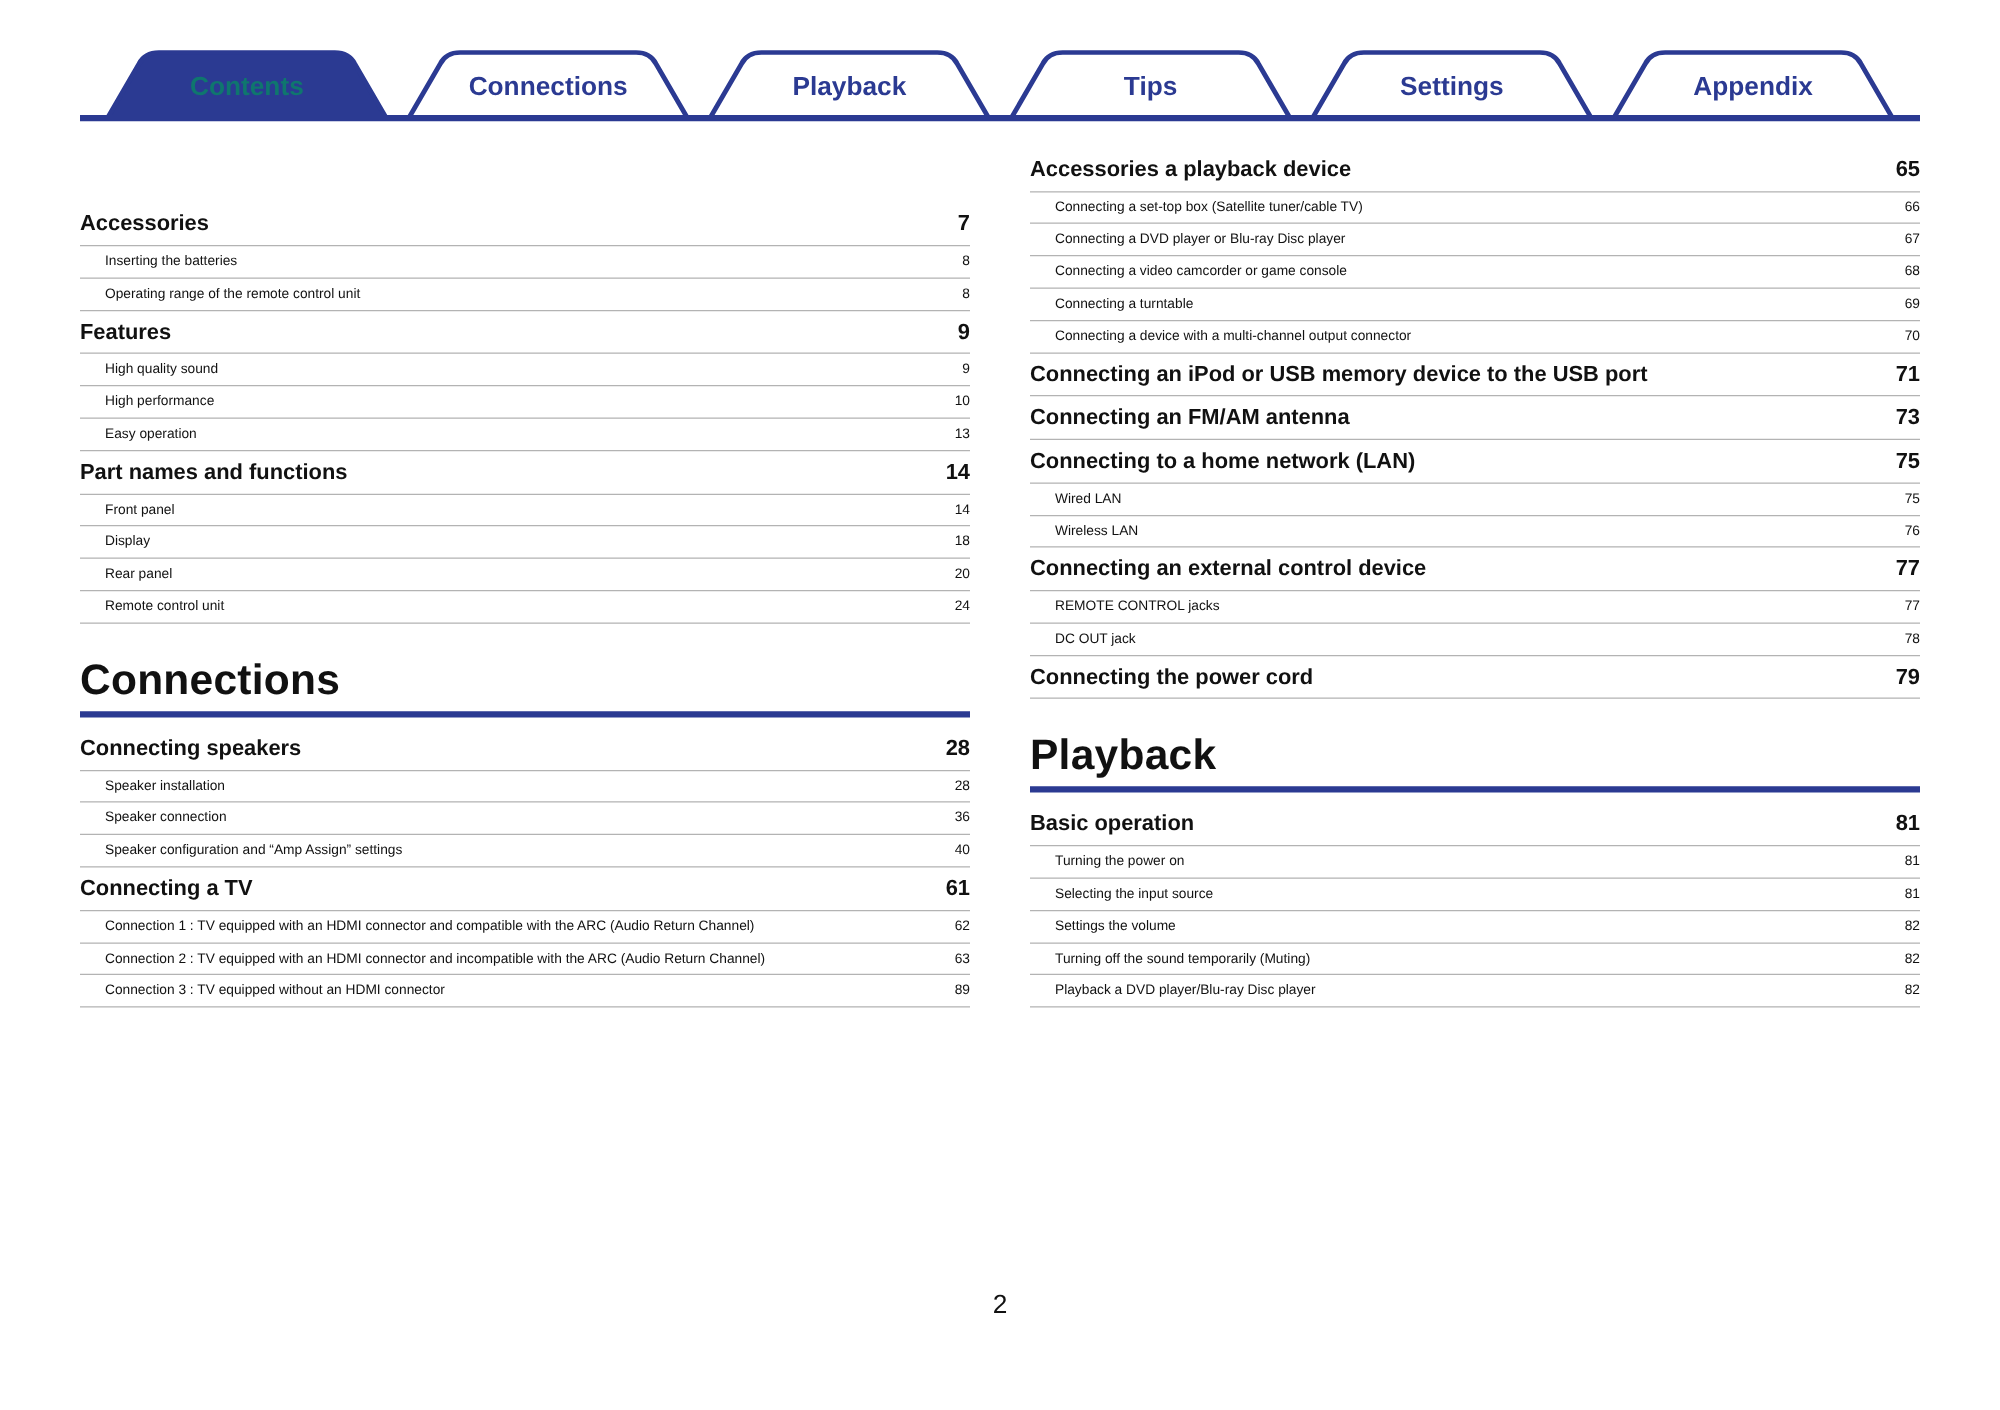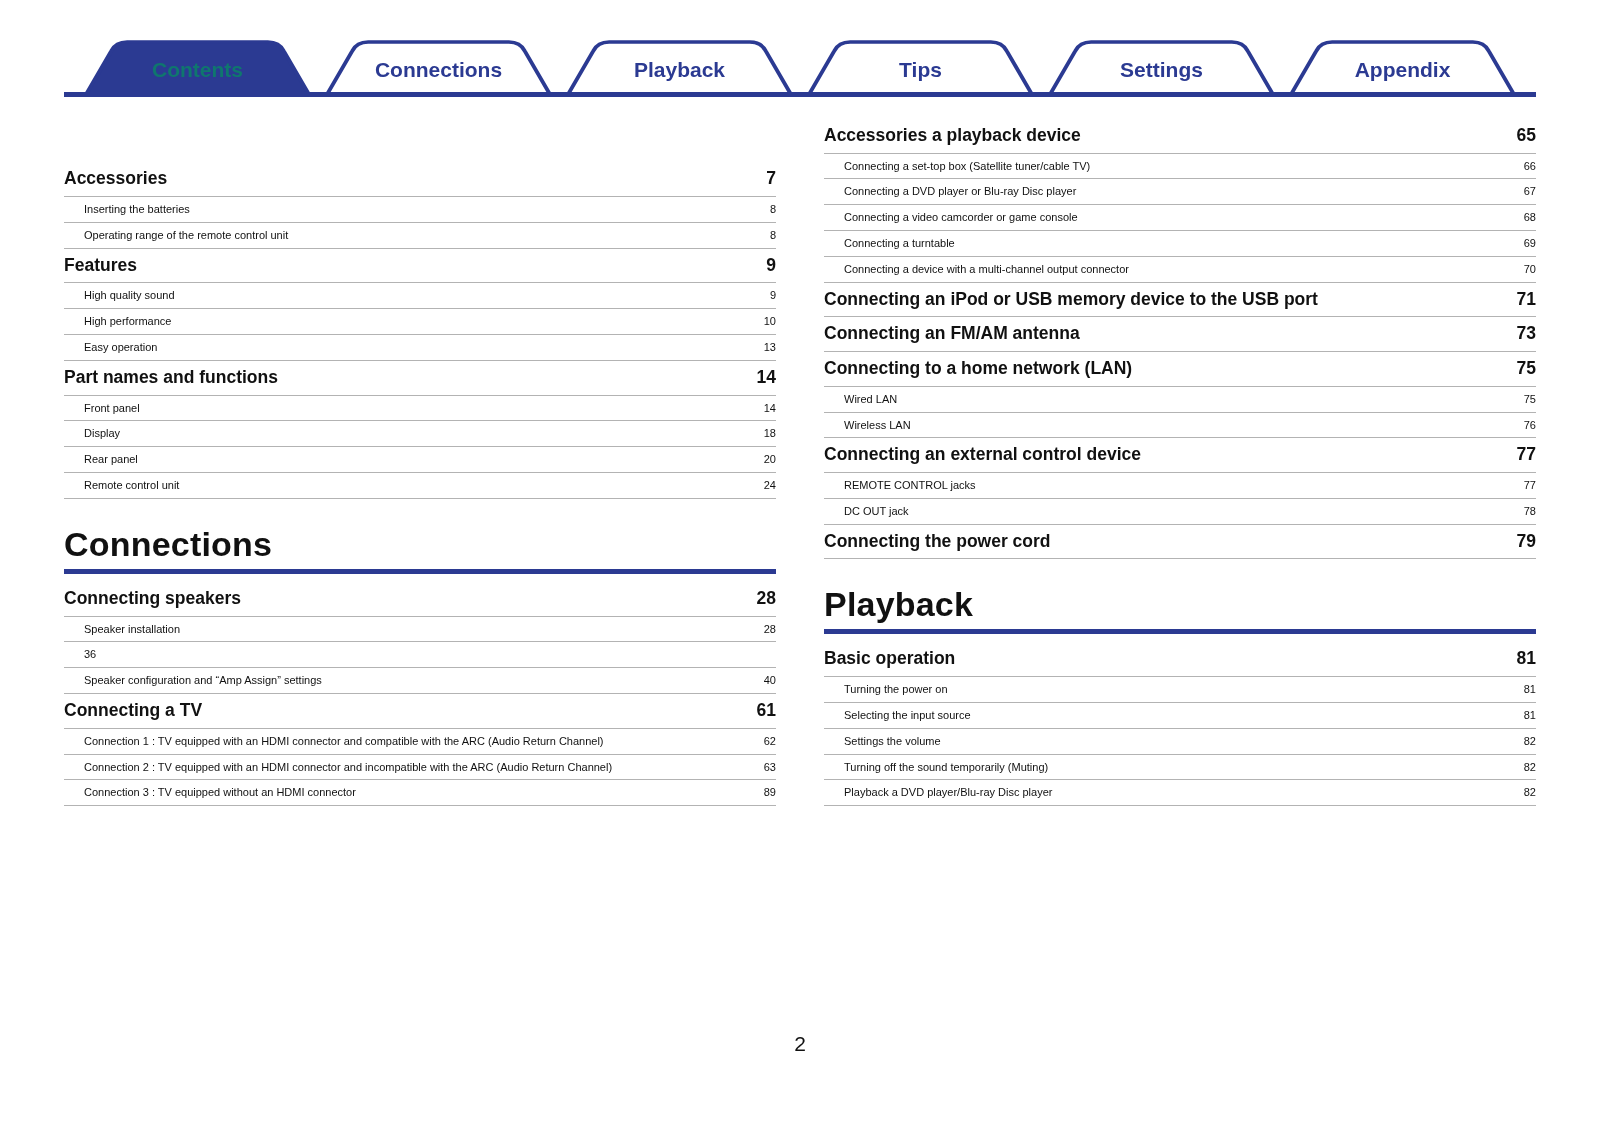--- a/index.html
+++ b/index.html
@@ -207,20 +207,21 @@
         </div>
         <div class="toc-row l1">
           <span class="toc-label">Connecting speakers</span>
           <span class="toc-page">28</span>
         </div>
         <div class="toc-row l2">
           <span class="toc-label">Speaker installation</span>
           <span class="toc-page">28</span>
         </div>
         <div class="toc-row l2">
+          <span class="toc-label">Speaker connection</span>
           <span class="toc-page">36</span>
         </div>
         <div class="toc-row l2">
           <span class="toc-label">Speaker configuration and “Amp Assign” settings</span>
           <span class="toc-page">40</span>
         </div>
         <div class="toc-row l1">
           <span class="toc-label">Connecting a TV</span>
           <span class="toc-page">61</span>
         </div>

